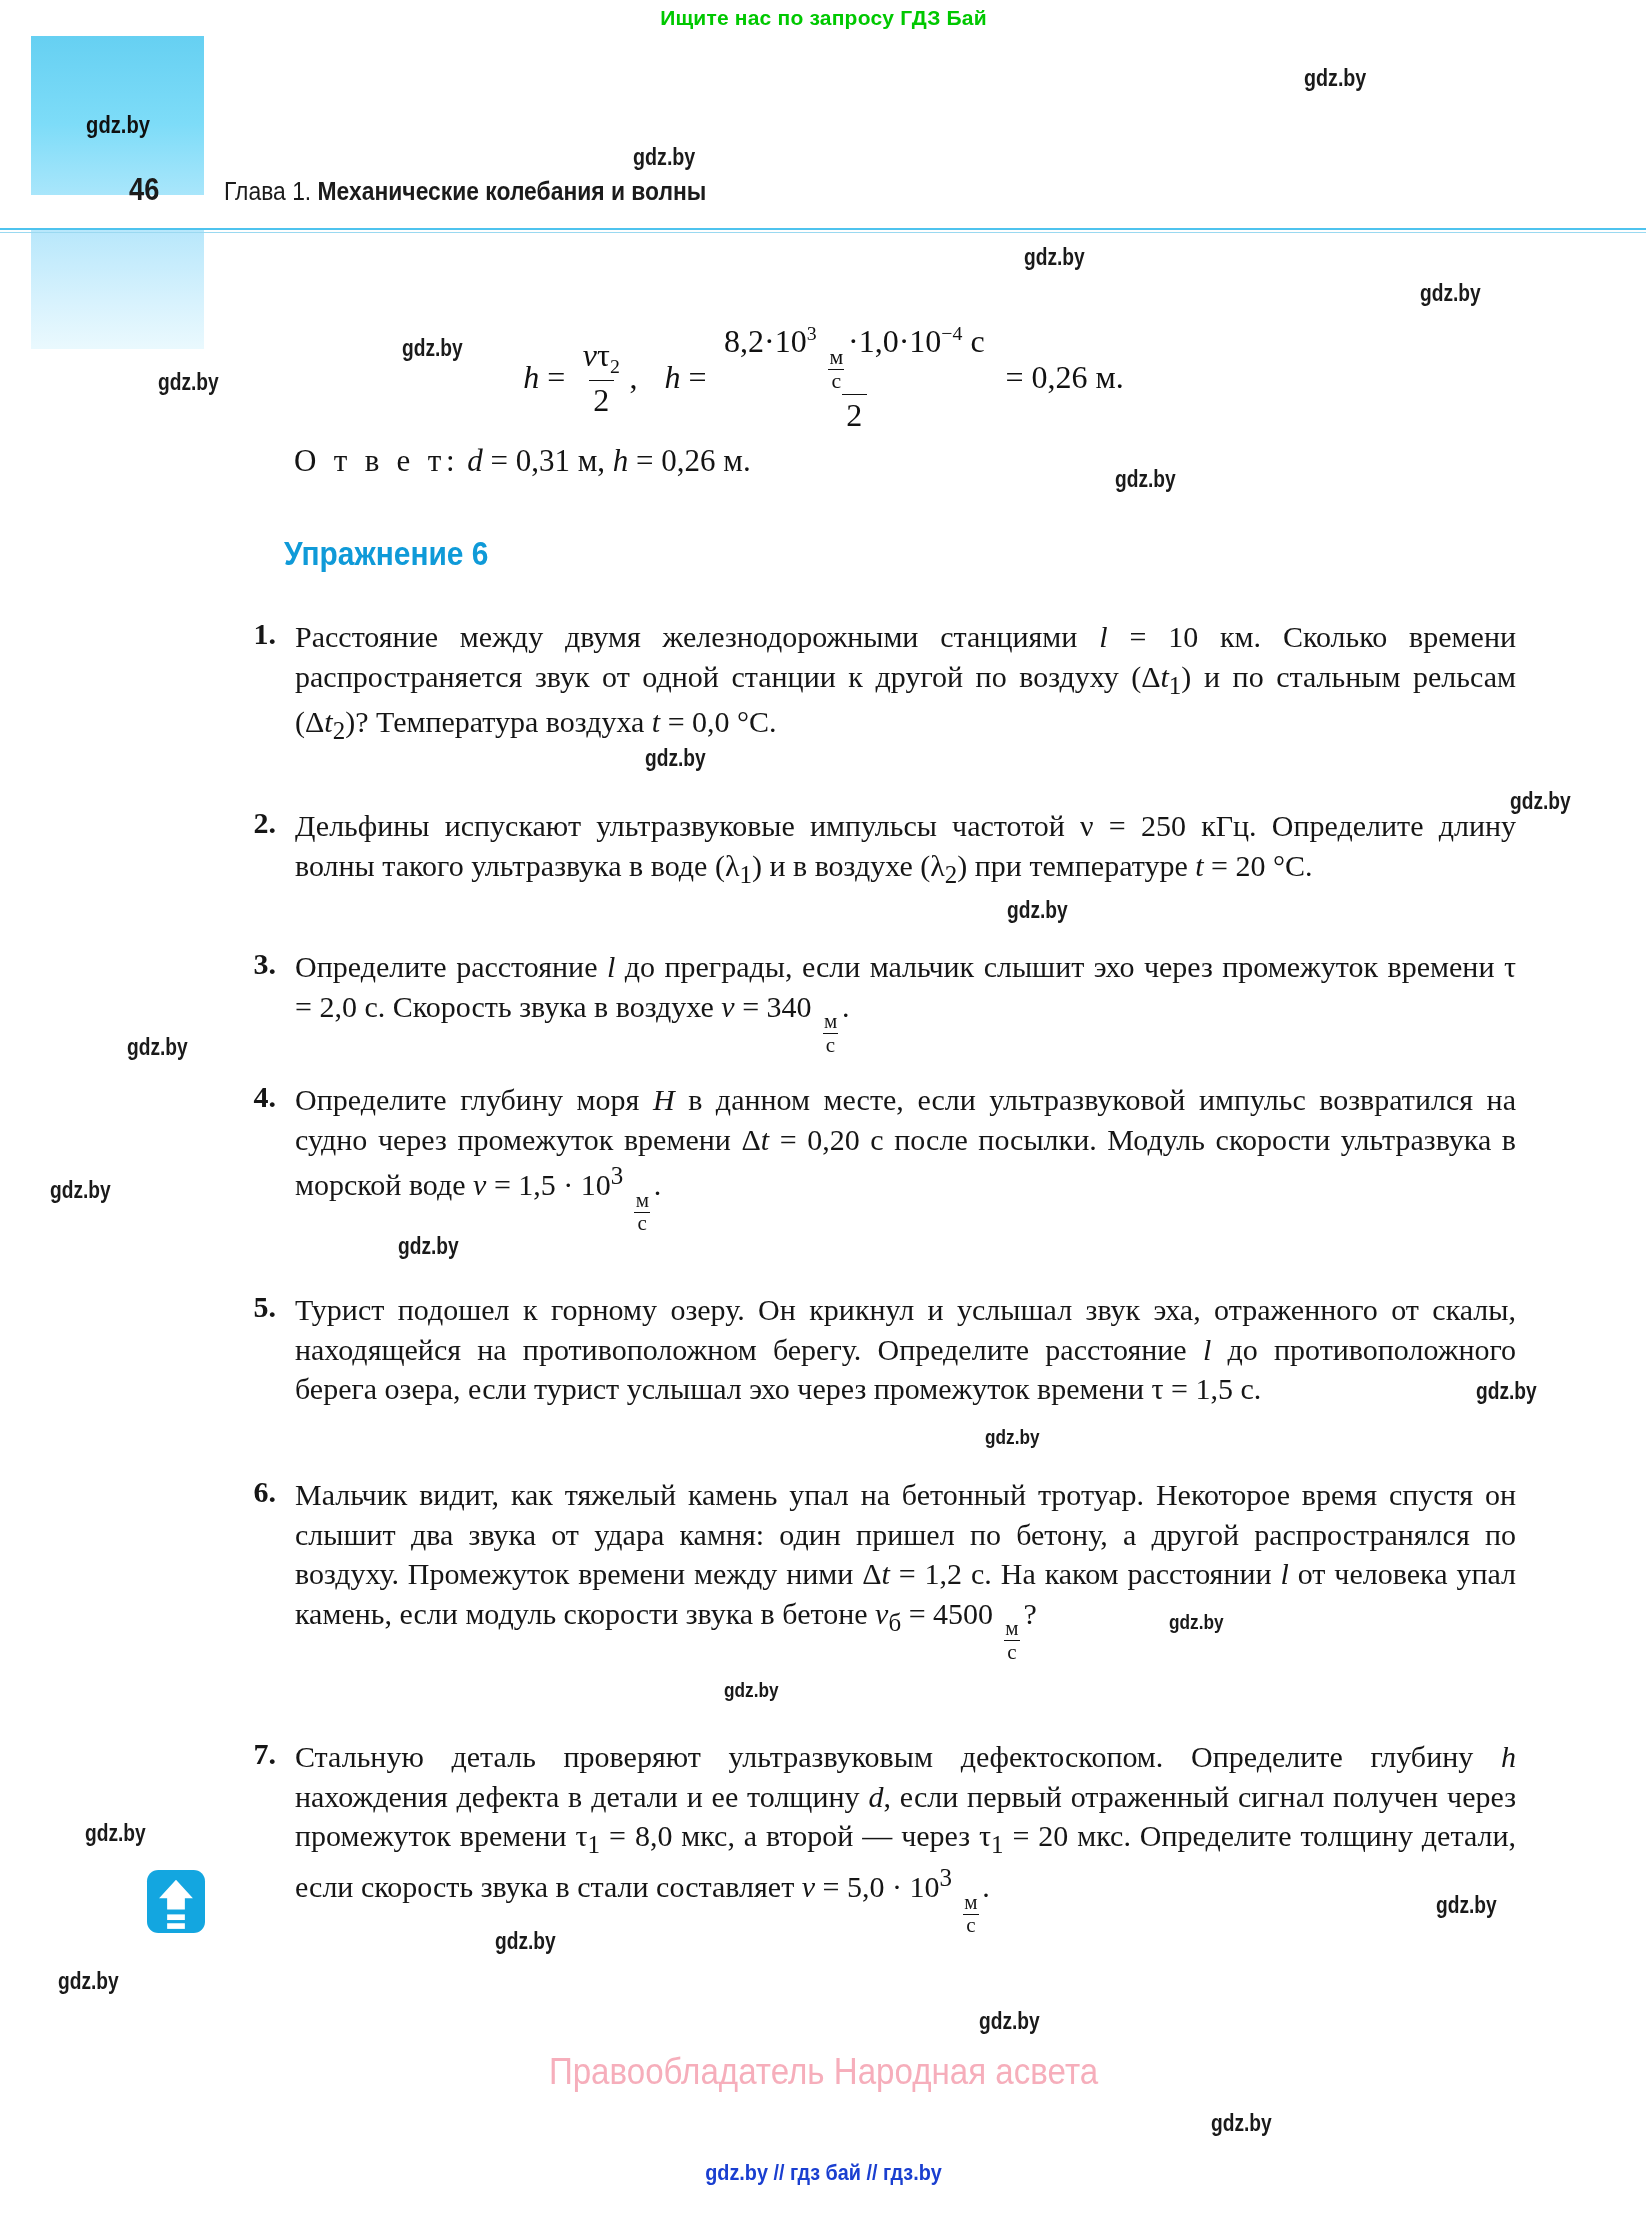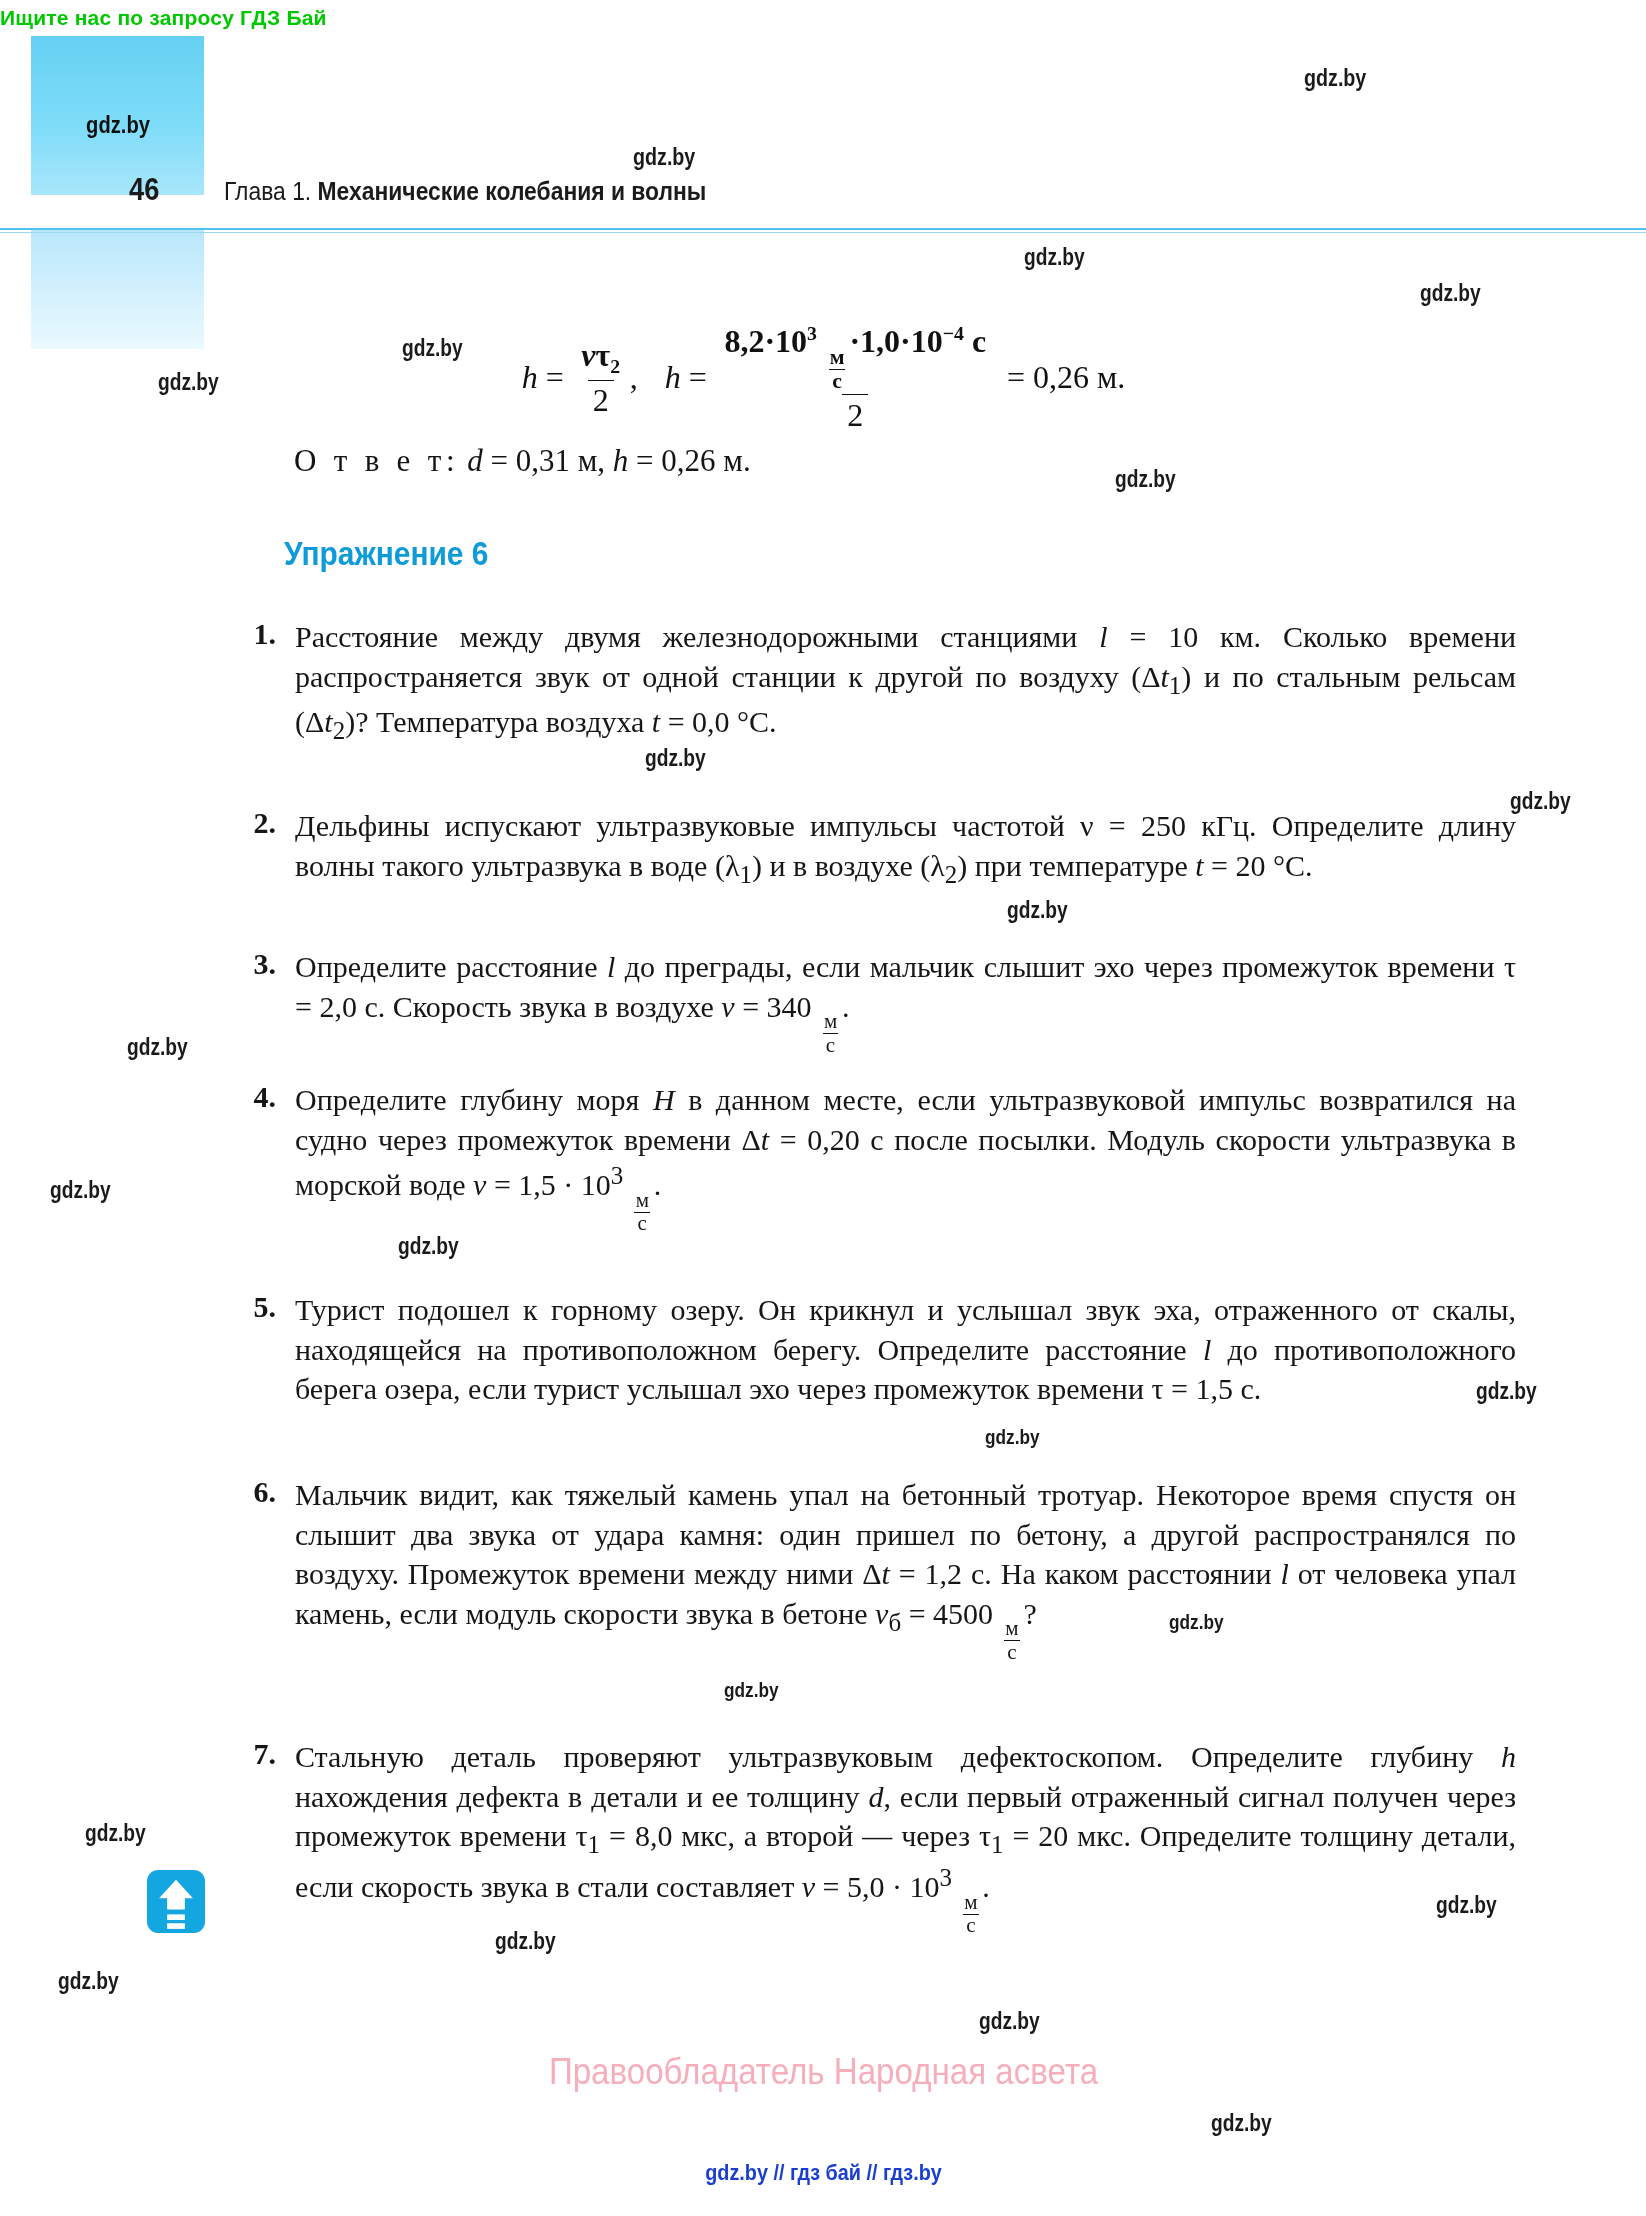--- a/index.html
+++ b/index.html
@@ -18,20 +18,21 @@
     font-family:"Liberation Sans","DejaVu Sans",sans-serif;
     font-weight:700;
     color:#1a1a1a;
     white-space:nowrap;
     transform: scaleX(0.82);
     transform-origin: left center;
   }
 
   .topbanner{
     position:absolute; top:6.4px; left:0; width:1647px;
+    text-align:center;
     font-family:"Liberation Sans","DejaVu Sans",sans-serif;
     font-weight:700; font-size:21px; color:#00c800;
     letter-spacing:0.2px;
   }
 
   
   .tabtop{
     position:absolute; left:31px; top:36px; width:173px; height:159px;
     background:linear-gradient(180deg,#66d0f2 0%, #7ddcf8 55%, #a9e6fb 100%);
   }
@@ -82,21 +83,21 @@
     text-align:center;
     font-family:"Liberation Serif","DejaVu Serif",serif;
     font-size:32px; color:#111;
   }
   .fx{ display:inline-flex; align-items:center; vertical-align:middle; }
   .it{ font-style:italic; }
   .frac{
     display:inline-flex; flex-direction:column; align-items:center;
     vertical-align:middle; margin:0 4.8px;
   }
-  .frac > .num{ padding:0 4.8px 1.6px 4.8px;font-weight:bold; }
+  .frac > .num{ padding:0 4.8px 1.6px 4.8px; }
   .frac > .den{ padding:1.6px 4.8px 0 4.8px; border-top:1.6px solid #111; }
   sup.e{ font-size:.62em; vertical-align:super; }
   sub.e{ font-size:.62em; vertical-align:sub; }
 
   .answer{
     position:absolute; left:294px; top:443px;
     font-size:31px; color:#141414;
   }
   .answer .sp{ letter-spacing:4.8px;margin-top:27px; }
 

